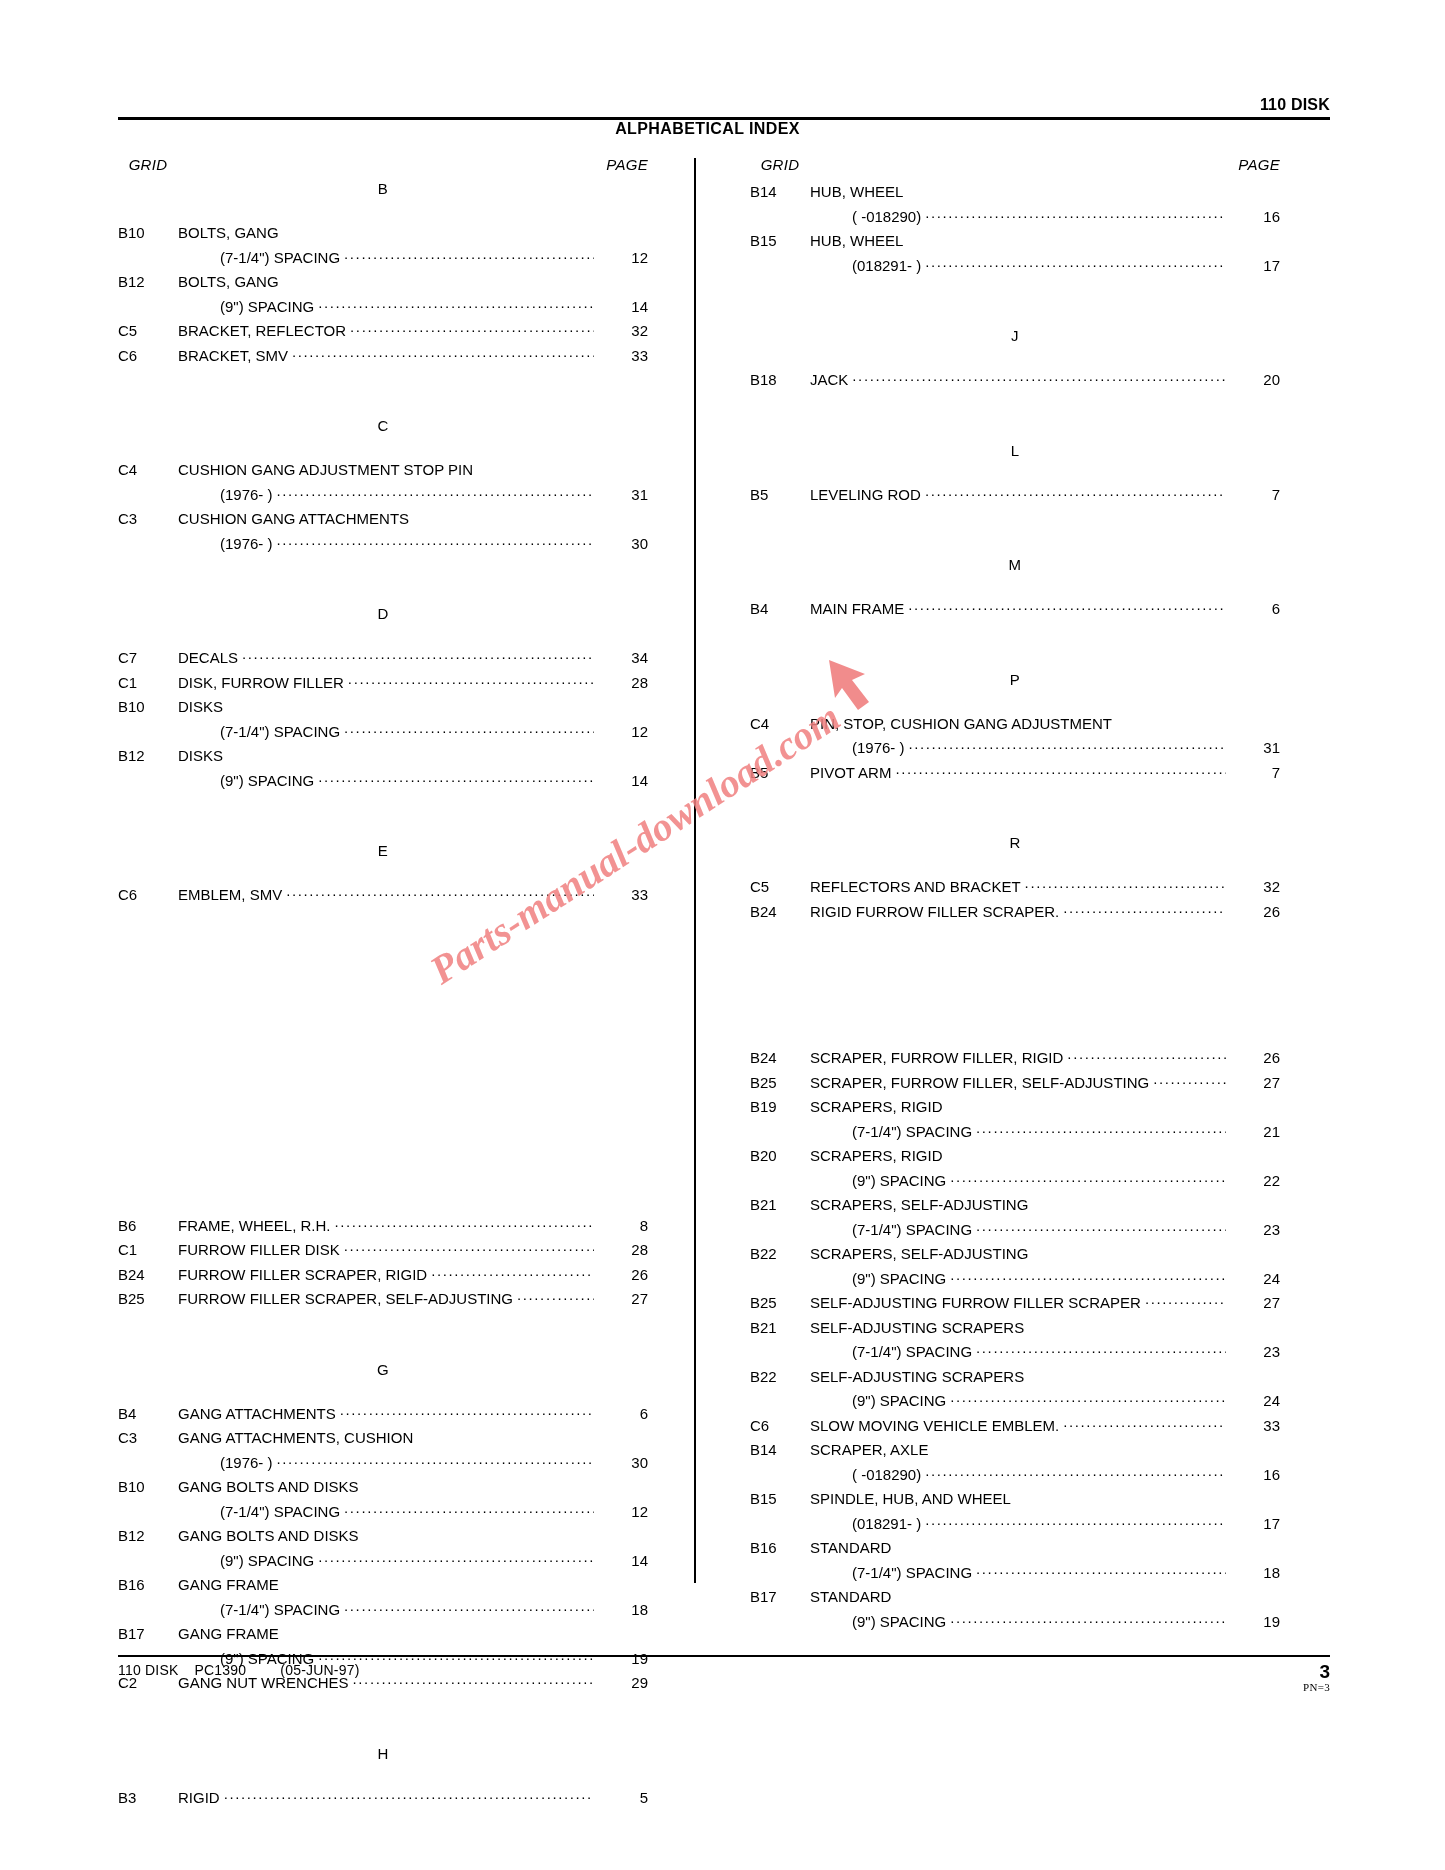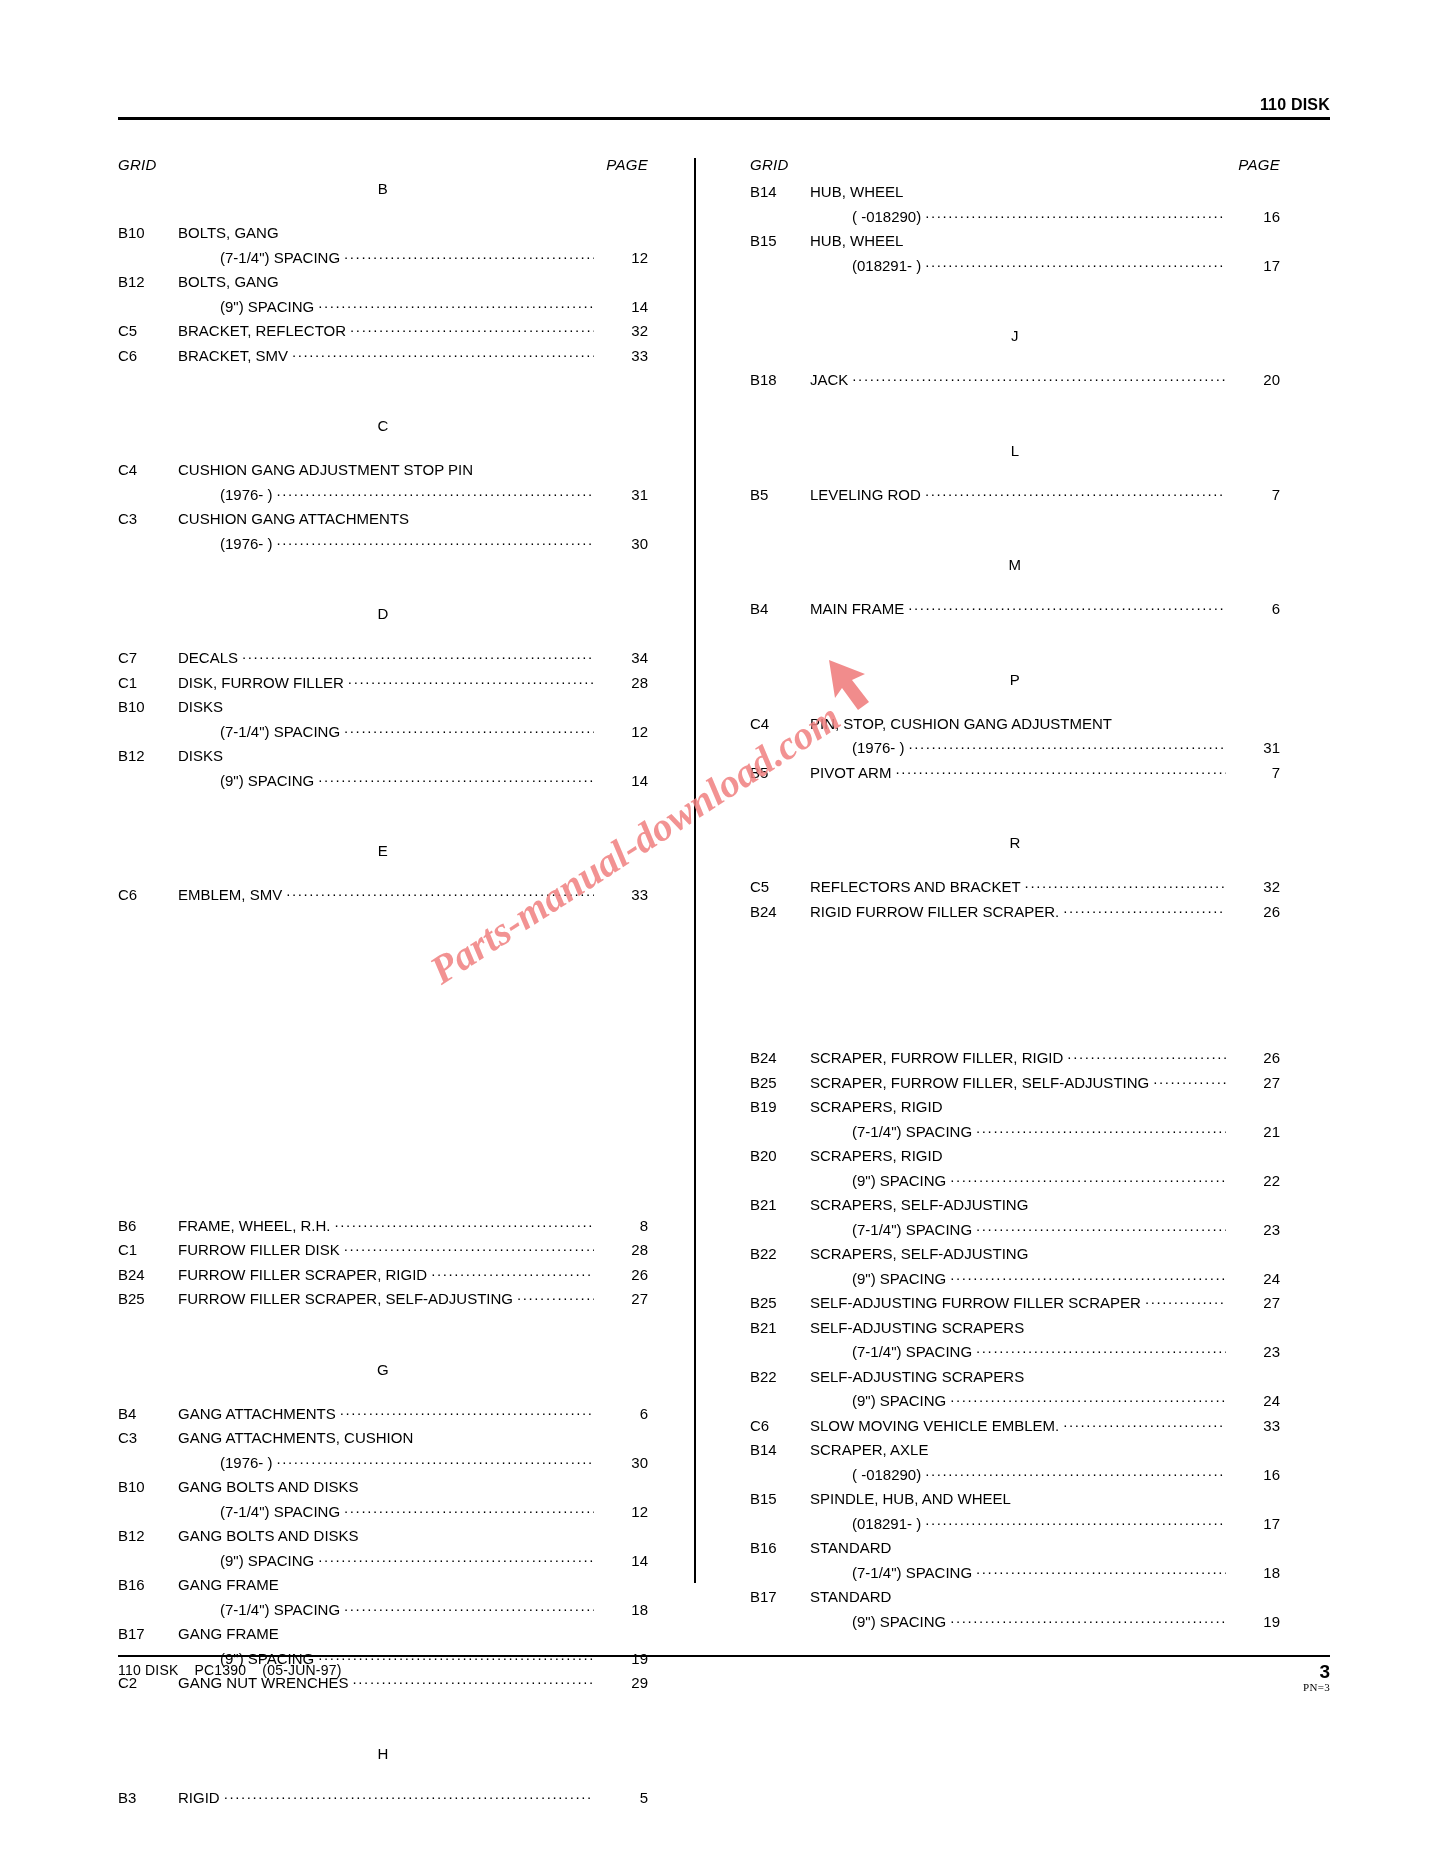--- a/index.html
+++ b/index.html
@@ -75,21 +75,21 @@
 
   
   .colhead {
     display: flex;
     flex-direction: row;
     font-style: italic;
     font-size: 15px;
     letter-spacing: 0.3px;
     height: 24px;
   }
-  .colhead .grid-lbl { width: 60px; }
+  .colhead .grid-lbl { width: 60px; text-align: center; }
   .colhead .page-lbl { margin-left: auto; }
 
   
   .letter {
     text-align: center;
     font-size: 15px;
     letter-spacing: 0.3px;
   }
 
   
@@ -146,21 +146,21 @@
     position: absolute;
     left: 118px;
     top: 1662px;
     width: 1212px;
     display: flex;
     flex-direction: row;
     align-items: flex-start;
     font-size: 14px;
   }
   .footer .f-left { display: flex; gap: 16px; letter-spacing: 0.2px; }
-  .footer .f-left .f-date { margin-left: 0; }
+  .footer .f-left .f-date { margin-left: 18px; }
   .footer .f-right {
     margin-left: auto;
     text-align: right;
     line-height: 1.05;
   }
   .footer .f-right .pagenum {
     font-size: 19px;
     font-weight: bold;
   }
   .footer .f-right .pn {
@@ -206,20 +206,23 @@
 </head>
 <body>
 
 <div class="page">
 
   <div class="doc-header">
     <div class="model">110 DISK</div>
     <div class="rule"></div>
   </div>
 
+  <div class="index-title">
+    <span class="index-title-inner">ALPHABETICAL INDEX</span>
+  </div>
 
   <div class="cols">
 
     <div class="col col-left">
       <div class="colhead">
         <span class="grid-lbl">GRID</span>
         <span class="page-lbl">PAGE</span>
       </div>
       <div id="left-body">
           <div class="letter">B</div>

